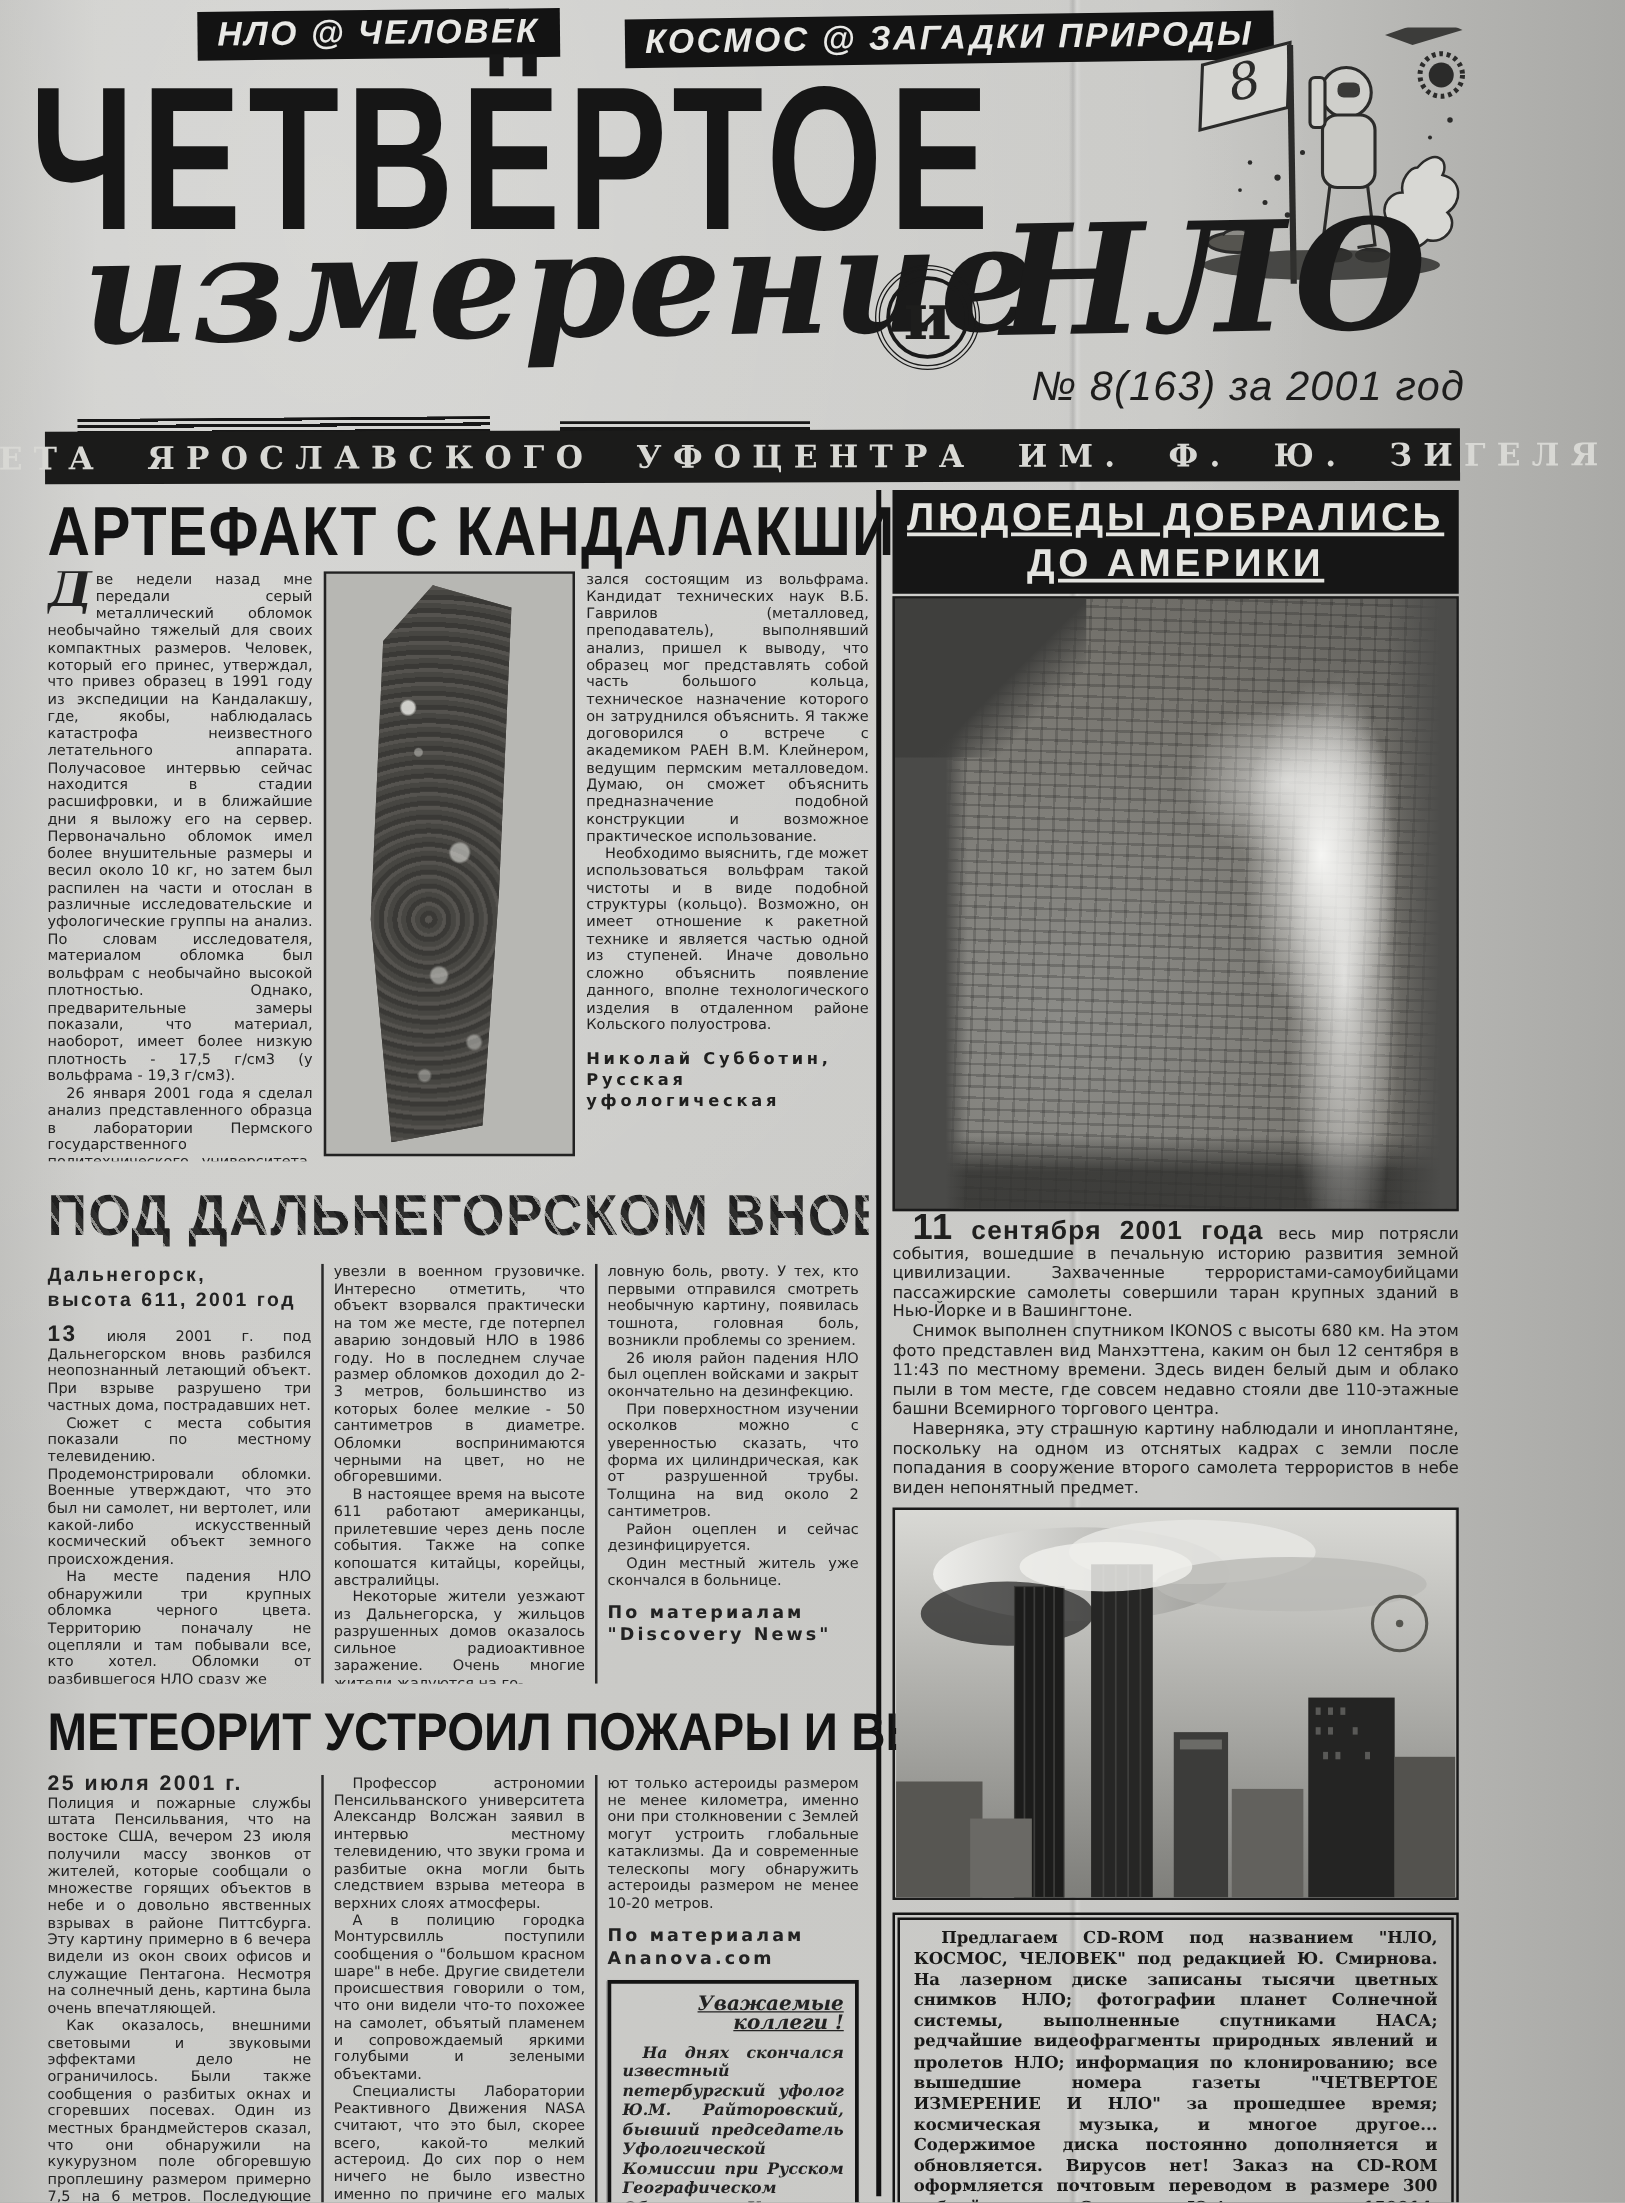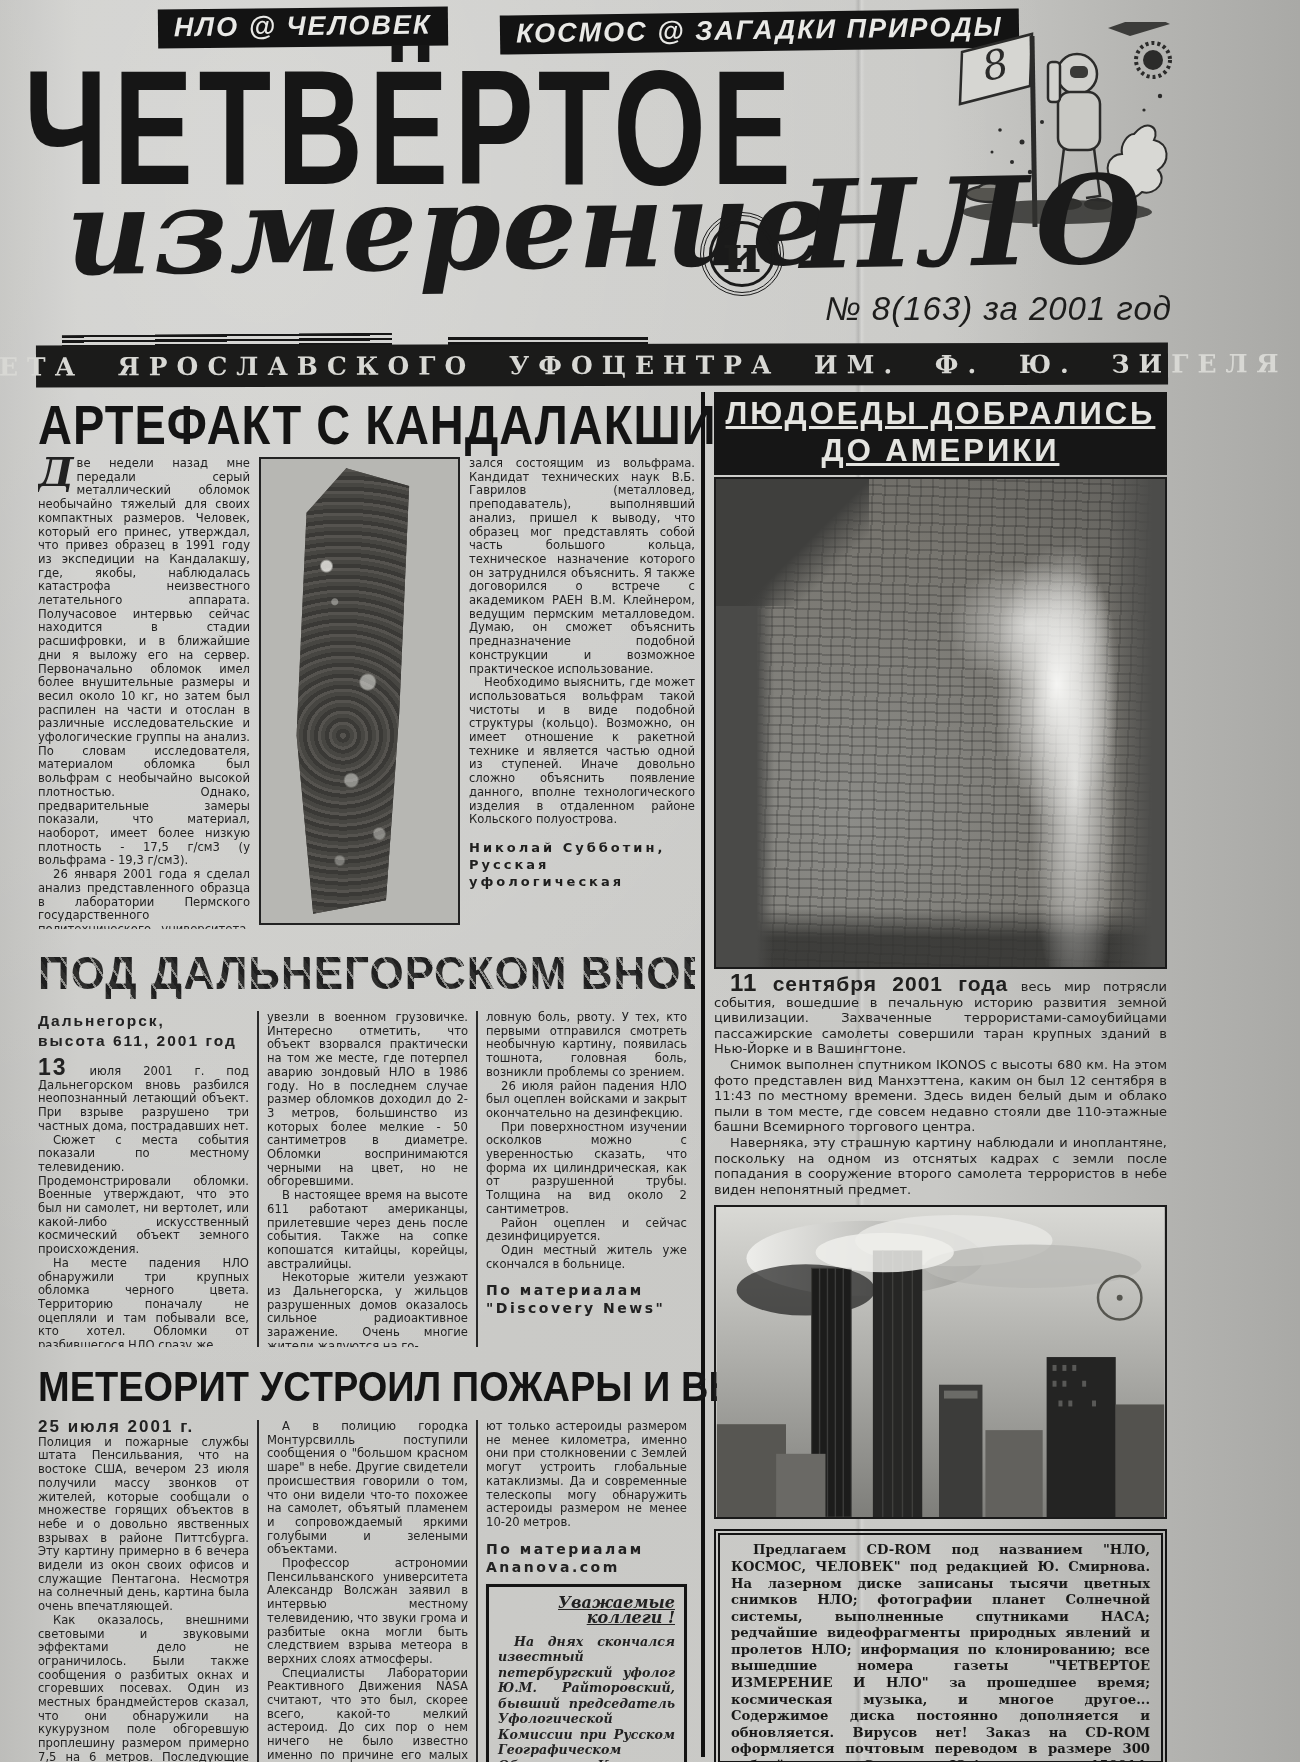--- a/index.html
+++ b/index.html
@@ -44,21 +44,21 @@
   
   .left-area  { position:absolute; left:38px; top:392px; width:657px; }
   .main-divider { position:absolute; left:701px; top:392px; width:4px; height:1365px; background:#111; }
   .right-area { position:absolute; left:714px; top:392px; width:453px; }
 
   h1.art { font-family:"Liberation Sans",sans-serif; font-weight:bold; color:#141414;
            font-size:47px; letter-spacing:1px; transform:scaleY(1.18); transform-origin:top left; white-space:nowrap; }
   .bodytxt { font-size:11.6px; line-height:13.7px; text-align:justify; color:#222; }
   .bodytxt p { text-indent:15px; margin:0; }
   .bodytxt p.noindent { text-indent:0; }
-  .lead-num { font-family:"Liberation Sans",sans-serif; font-weight:bold; font-size:23px; letter-spacing:2px; }
+  .lead-num { font-family:"Liberation Sans",sans-serif; font-weight:bold; font-size:18px; letter-spacing:2px; }
   .dropcap { float:left; font-family:"DejaVu Serif",serif; font-style:italic; font-weight:bold;
              font-size:40px; line-height:30px; padding-right:3px; }
 
   .artifact-row { display:flex; gap:9px; margin-top:10px; height:472px; overflow:hidden; }
   .artifact-row .c1 { width:212px; }
   .artifact-row .c3 { width:226px; }
   .photo-frame { width:201px; height:468px; border:2px solid #222; background:#b7b7b3; position:relative; overflow:hidden; flex:none; }
   .slab { position:absolute; left:8%; top:2%; width:84%; height:96%;
       clip-path:polygon(42% 0, 80% 4%, 74% 55%, 66% 97%, 22% 100%, 12% 60%, 18% 10%);
       background:
@@ -115,21 +115,21 @@
        repeating-linear-gradient(92deg, rgba(25,25,25,.20) 0 2px, rgba(0,0,0,0) 2px 12px),
        radial-gradient(ellipse at 30% 70%, #8c8c88, #77756f 60%, #5f5e5a 100%),
        #83817c; }
   .sat-photo:before { content:""; position:absolute; left:0; top:0; width:34%; height:26%;
       background:linear-gradient(135deg, #3f3f3d 55%, rgba(63,63,61,0) 75%); }
   .sat-photo:after { content:""; position:absolute; right:0; top:0; width:14%; height:100%;
       background:linear-gradient(270deg, #4c4c4a 20%, rgba(76,76,74,0) 90%); }
   .sept-text { margin-top:6px; font-size:13px; line-height:15.6px; text-align:justify; color:#20201f; }
   .sept-text p { text-indent:16px; }
   .sept-lead { font-family:"Liberation Sans",sans-serif; font-weight:bold; font-size:21px; letter-spacing:1px; }
-  .sept-lead .n { font-size:24px; }
+  .sept-lead .n { font-size:29px; }
   .wtc-photo { margin-top:8px; width:453px; height:314px; border:2px solid #1a1a1a; display:block; }
 
   .cdrom-box { margin-top:10px; border:6px double #141414; padding:7px 11px; height:238px; overflow:hidden;
       font-family:"DejaVu Serif",serif; font-weight:bold; font-size:13.2px; line-height:16.6px;
       text-align:justify; word-spacing:3px; color:#181817; }
   .cdrom-box p { text-indent:22px; }
 
   .cartoon { position:absolute; left:872px; top:22px; width:300px; height:260px; }
 </style>
 </head>
@@ -241,22 +241,22 @@
 
     <h2 class="meteor">МЕТЕОРИТ УСТРОИЛ ПОЖАРЫ И ВЫБИЛ ОКНА</h2>
 
     <div class="m-row">
       <div class="col bodytxt" style="padding-left:0">
         <div class="m-date">25 июля 2001 г.</div>
         <p class="noindent">Полиция и пожарные службы штата Пенсильвания, что на востоке США, вечером 23 июля получили массу звонков от жителей, которые сообщали о множестве горящих объектов в небе и о довольно явственных взрывах в районе Питтсбурга. Эту картину примерно в 6 вечера видели из окон своих офисов и служащие Пентагона. Несмотря на солнечный день, картина была очень впечатляющей.</p>
         <p>Как оказалось, внешними световыми и звуковыми эффектами дело не ограничилось. Были также сообщения о разбитых окнах и сгоревших посевах. Один из местных брандмейстеров сказал, что они обнаружили на кукурузном поле обгоревшую проплешину размером примерно 7,5 на 6 метров. Последующие замеры радиационного фона в этом месте не показали никаких отклонений.</p>
       </div>
       <div class="col bodytxt">
+        <p>Профессор астрономии Пенсильванского университета Александр Волсжан заявил в интервью местному телевидению, что звуки грома и разбитые окна могли быть следствием взрыва метеора в верхних слоях атмосферы.</p>
         <p>А в полицию городка Монтурсвилль поступили сообщения о "большом красном шаре" в небе. Другие свидетели происшествия говорили о том, что они видели что-то похожее на самолет, объятый пламенем и сопровождаемый яркими голубыми и зелеными объектами.</p>
-        <p>Профессор астрономии Пенсильванского университета Александр Волсжан заявил в интервью местному телевидению, что звуки грома и разбитые окна могли быть следствием взрыва метеора в верхних слоях атмосферы.</p>
         <p>Специалисты Лаборатории Реактивного Движения NASA считают, что это был, скорее всего, какой-то мелкий астероид. До сих пор о нем ничего не было известно именно по причине его малых размеров. Астрономы, работающие на многих телескопах мира, сейчас заняты поисками потенциально опасных для Земли астероидов. Но их интересу-</p>
       </div>
       <div class="col bodytxt">
         <p class="noindent">ют только астероиды размером не менее километра, именно они при столкновении с Землей могут устроить глобальные катаклизмы. Да и современные телескопы могу обнаружить астероиды размером не менее 10-20 метров.</p>
         <div class="credit">
           <div>По материалам</div>
           <div>Ananova.com</div>
         </div>
         <div class="letter-box">
           <div class="lb-title">Уважаемые коллеги !</div>

